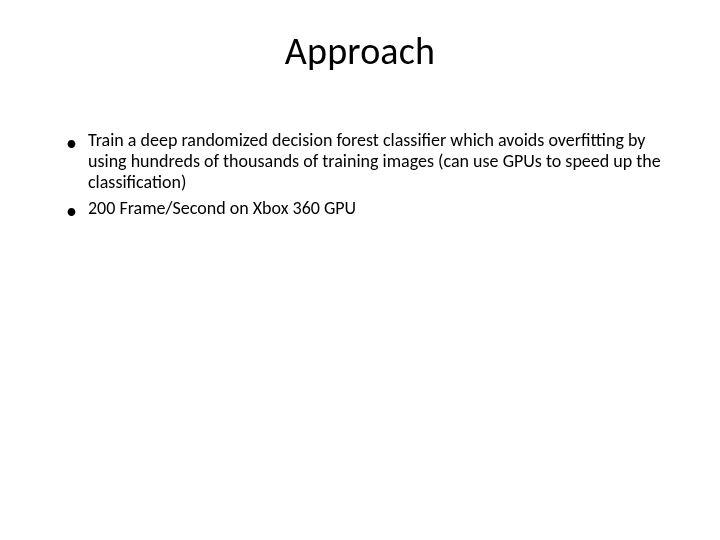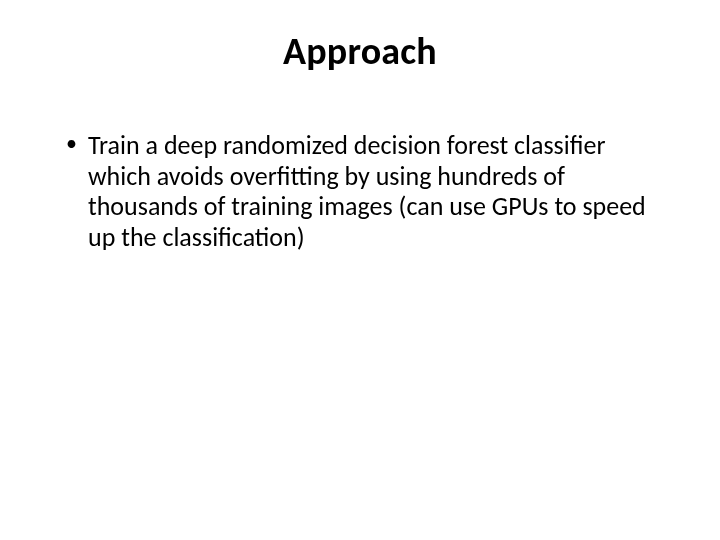--- a/index.html
+++ b/index.html
@@ -14,31 +14,31 @@
   .slide {
     width: 720px;
     height: 540px;
     box-sizing: border-box;
     padding: 28px 48px 0 48px;
     position: relative;
   }
   .title {
     text-align: center;
     font-size: 38px;
-    font-weight: 700;
+    font-weight: 400;
     margin: 0 0 56px 0;
     letter-spacing: 0.2px;
   }
   ul.bullets {
     list-style: none;
     margin: 0;
     padding: 0 4px 0 18px;
   }
   ul.bullets li {
-    font-size: 26px;
+    font-size: 18px;
     line-height: 1.18;
     margin: 0 0 4px 0;
     position: relative;
     padding-left: 22px;
   }
   ul.bullets li::before {
     content: "•";
     position: absolute;
     left: 0;
     top: 0;
@@ -46,14 +46,15 @@
     line-height: 1.3;
   }
 </style>
 </head>
 <body>
 
 <div class="slide">
   <h1 class="title">Approach</h1>
   <ul class="bullets">
     <li>Train a deep randomized decision forest classifier which avoids overfitting by using hundreds of thousands of training images (can use GPUs to speed up the classification)</li>
+    <li>200 Frame/Second on Xbox 360 GPU</li>
   </ul>
 </div>
 
 </body></html>

